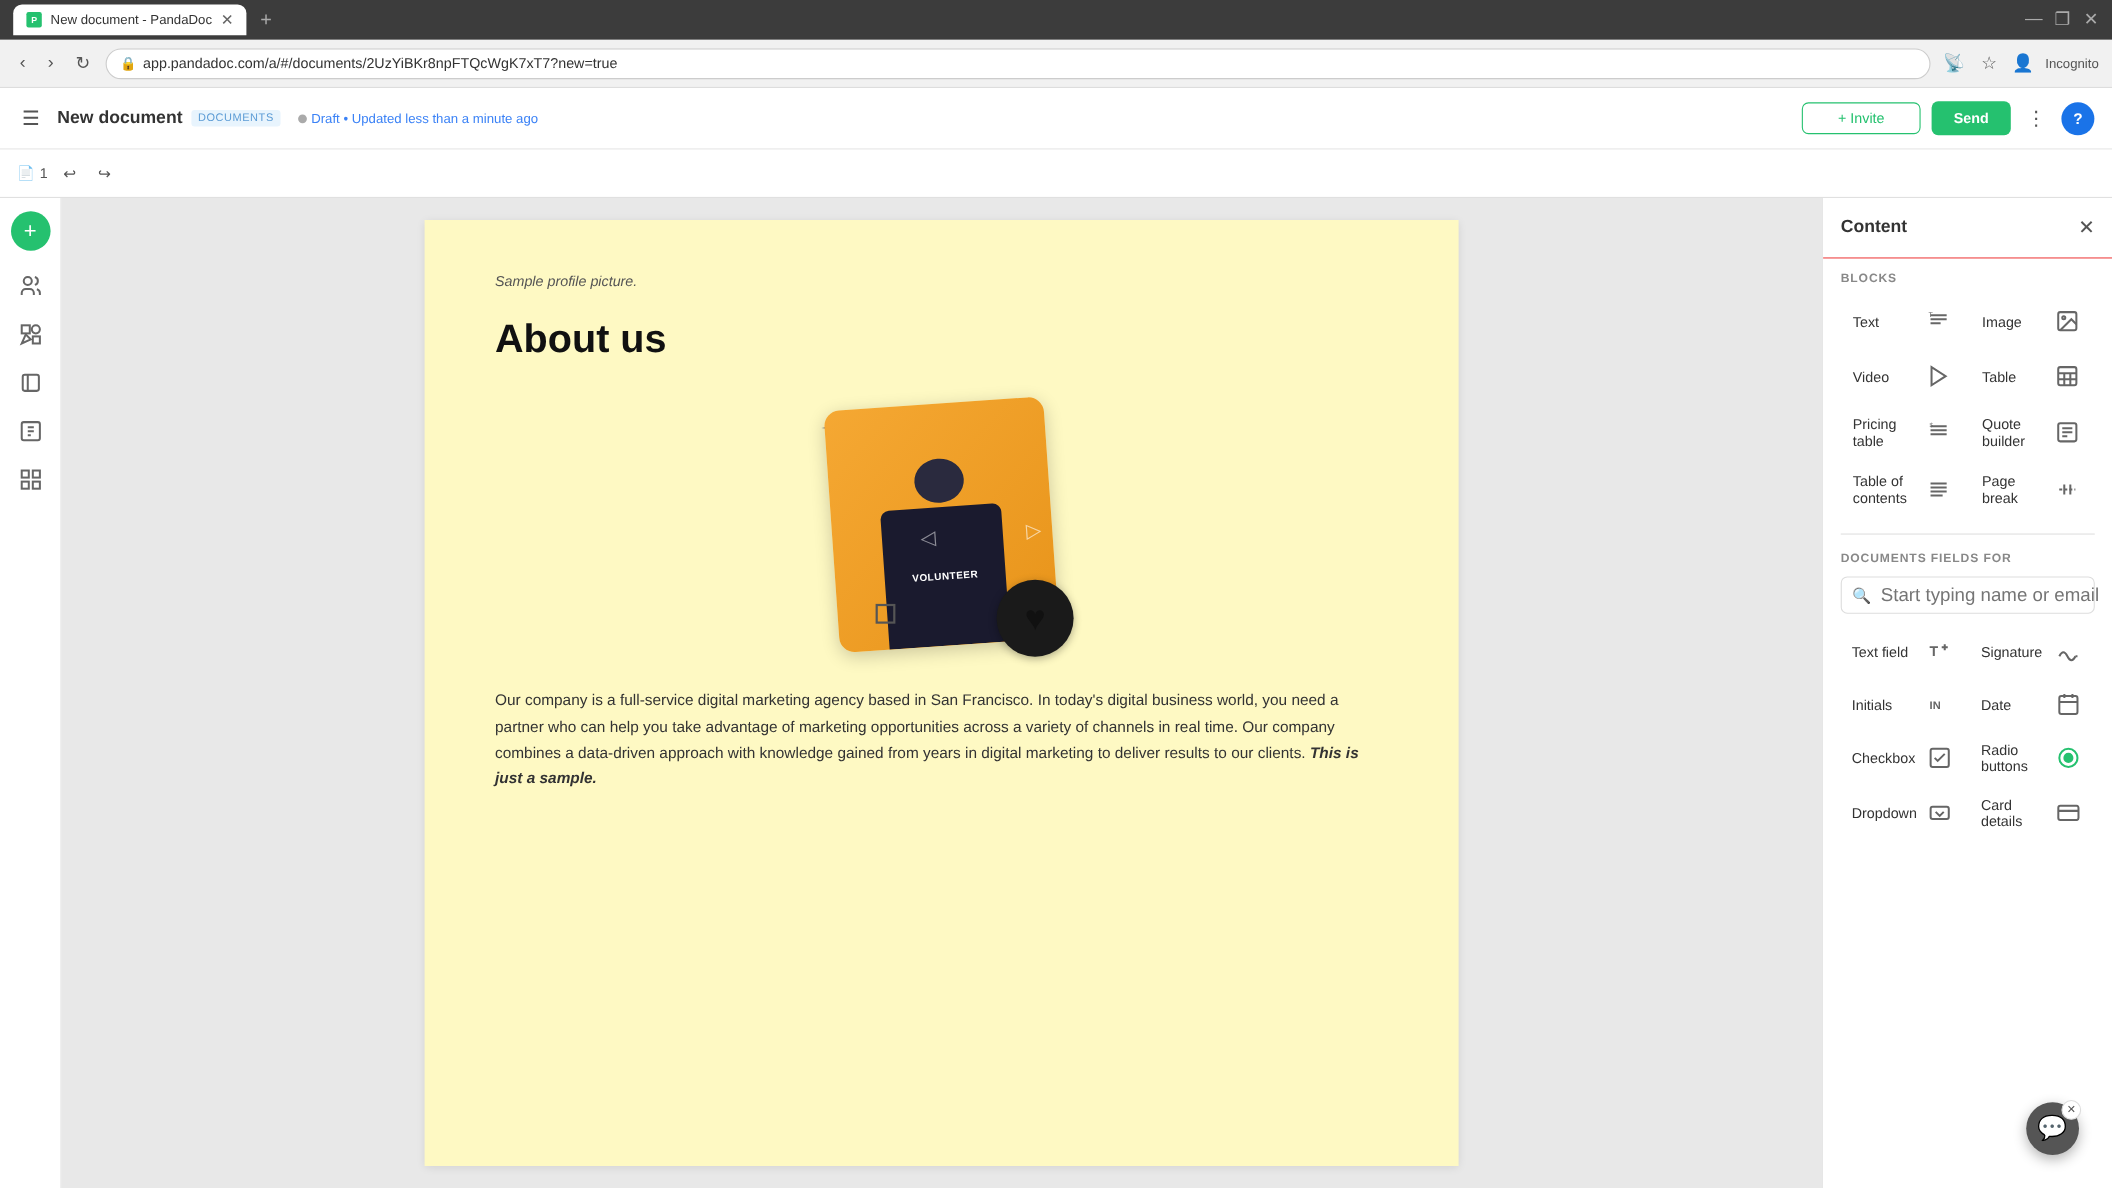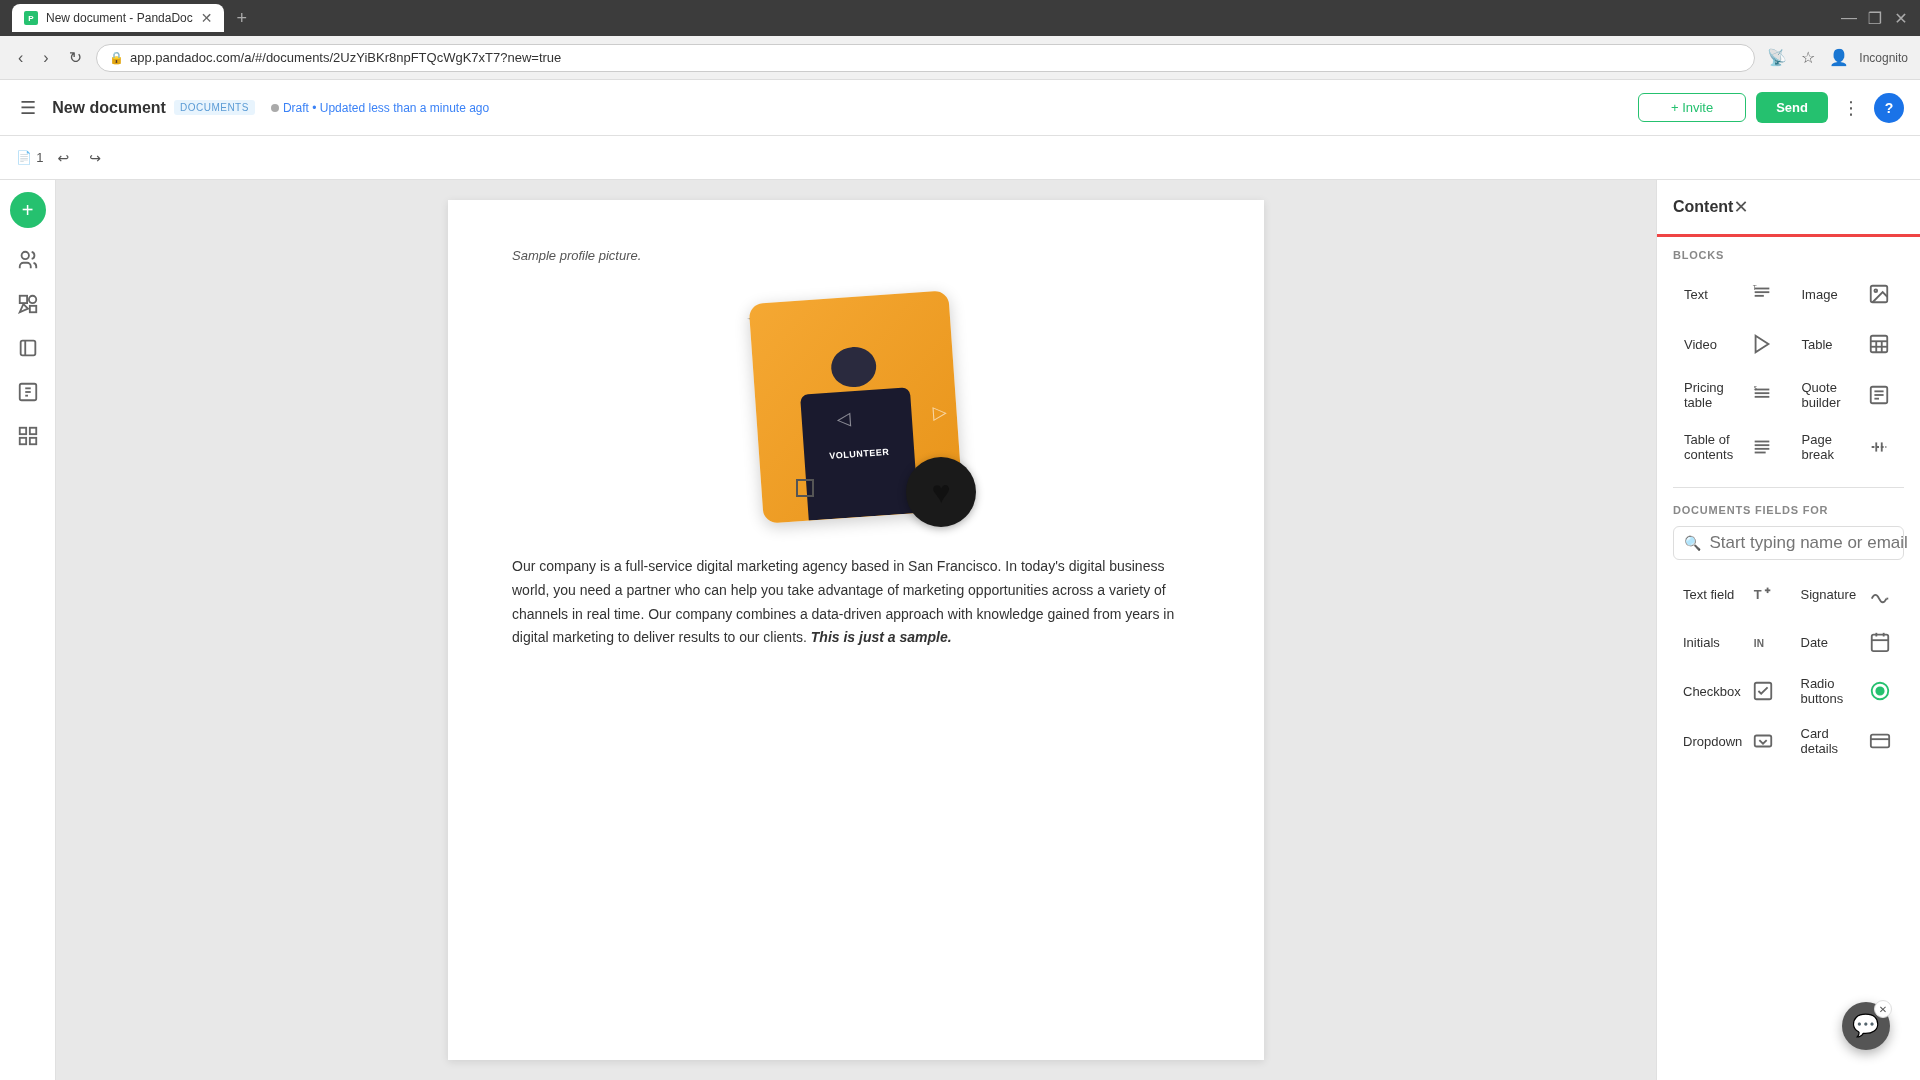--- a/index.html
+++ b/index.html
@@ -43,30 +43,30 @@
 
     .app-body { display: flex; flex: 1; overflow: hidden; }
 
     
     .left-sidebar { width: 56px; background: white; border-right: 1px solid #e0e0e0; display: flex; flex-direction: column; align-items: center; padding: 12px 0; gap: 4px; }
     .sidebar-icon-btn { width: 40px; height: 40px; background: none; border: none; cursor: pointer; border-radius: 8px; display: flex; align-items: center; justify-content: center; color: #666; font-size: 18px; }
     .add-circle { width: 36px; height: 36px; background: #25c16f; border: none; border-radius: 50%; cursor: pointer; color: white; font-size: 20px; display: flex; align-items: center; justify-content: center; margin-bottom: 8px; }
 
     
     .doc-area { flex: 1; background: #e8e8e8; overflow-y: auto; display: flex; justify-content: center; padding: 20px 0; }
-    .doc-page { width: 816px; background: #ffffff; min-height: 600px; padding: 48px 64px; box-shadow: 0 2px 8px rgba(0,0,0,0.1); }
+    .doc-page { width: 940px; background: #fef9c3; min-height: 600px; padding: 48px 64px; box-shadow: 0 2px 8px rgba(0,0,0,0.1); }
     .sample-caption { font-size: 13px; font-style: italic; color: #555; margin-bottom: 24px; }
     .doc-heading { font-size: 36px; font-weight: 700; color: #111; margin-bottom: 28px; }
     .doc-image-area { display: flex; justify-content: center; margin-bottom: 28px; }
     .doc-text { font-size: 14px; line-height: 1.7; color: #333; }
     .doc-text em { font-style: italic; font-weight: 600; }
 
     
     .right-panel { width: 264px; background: white; border-left: 1px solid #e0e0e0; display: flex; flex-direction: column; overflow-y: auto; }
-    .panel-header { display: flex; align-items: center; padding: 16px; border-bottom: 3px solid #ef4444; }
+    .panel-header { display: flex; align-items: center; justify-content: space-between; padding: 16px; border-bottom: 1px solid #ef4444; }
     .panel-title { font-size: 16px; font-weight: 600; color: #333; }
     .panel-close { background: none; border: none; cursor: pointer; font-size: 18px; color: #555; }
 
     .blocks-section { padding: 12px 16px; }
     .section-label { font-size: 11px; font-weight: 600; color: #888; letter-spacing: 0.8px; margin-bottom: 10px; }
     .blocks-grid { display: grid; grid-template-columns: 1fr 1fr; gap: 4px; }
     .block-item { display: flex; align-items: center; justify-content: space-between; padding: 8px 10px; border-radius: 6px; cursor: pointer; border: 1px solid transparent; }
     .block-label { font-size: 13px; color: #333; }
     .block-icon { width: 28px; height: 28px; display: flex; align-items: center; justify-content: center; color: #666; font-size: 16px; flex-shrink: 0; }
 
@@ -189,20 +189,21 @@
             <rect x="14" y="3" width="7" height="7"></rect>
           <rect x="3" y="14" width="7" height="7"></rect>
             <rect x="14" y="14" width="7" height="7"></rect>
         </svg>
       </button>
     </div>
 
     <div class="doc-area">
       <div class="doc-page">
         <p class="sample-caption">Sample profile picture.</p>
+        <h1 class="doc-heading">About us</h1>
         <div class="doc-image-area">
 
           <div style="position:relative;width:280px;height:240px;display:flex;align-items:center;justify-content:center;">
 
             <span style="position:absolute;top:20px;left:30px;font-size:20px;color:#888;">✦</span>
             <span style="position:absolute;top:30px;left:55px;font-size:14px;color:#888;transform:rotate(20deg);">〜</span>
 
             <div style="width:200px;height:220px;background:linear-gradient(135deg,#f5a833,#e8941a);border-radius:14px;transform:rotate(-4deg);position:relative;overflow:hidden;box-shadow:0 4px 16px rgba(0,0,0,0.2);">
 
               <div style="position:absolute;bottom:0;left:50%;transform:translateX(-50%);width:130px;height:190px;display:flex;flex-direction:column;align-items:center;">

